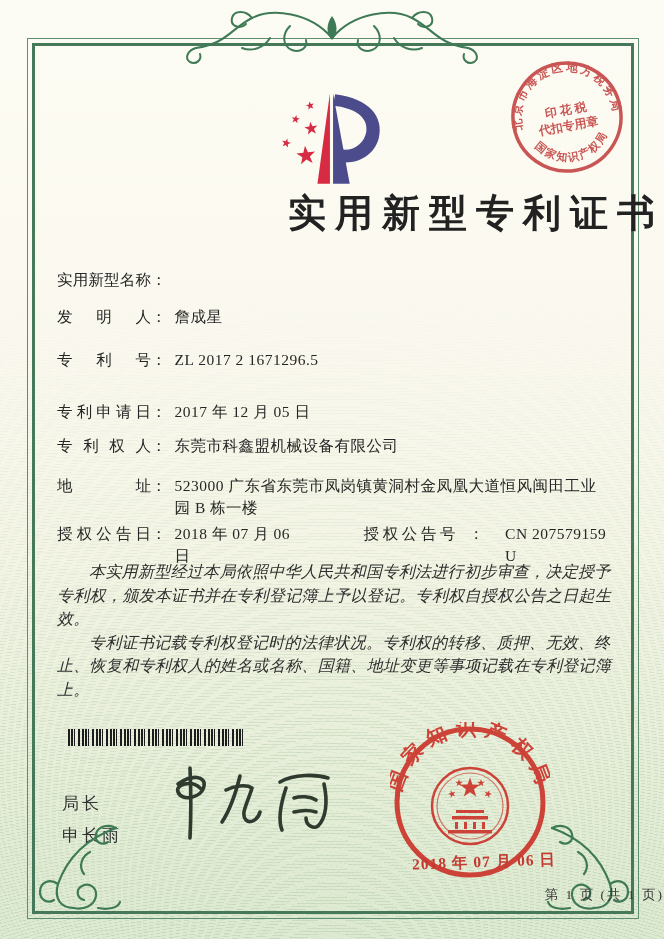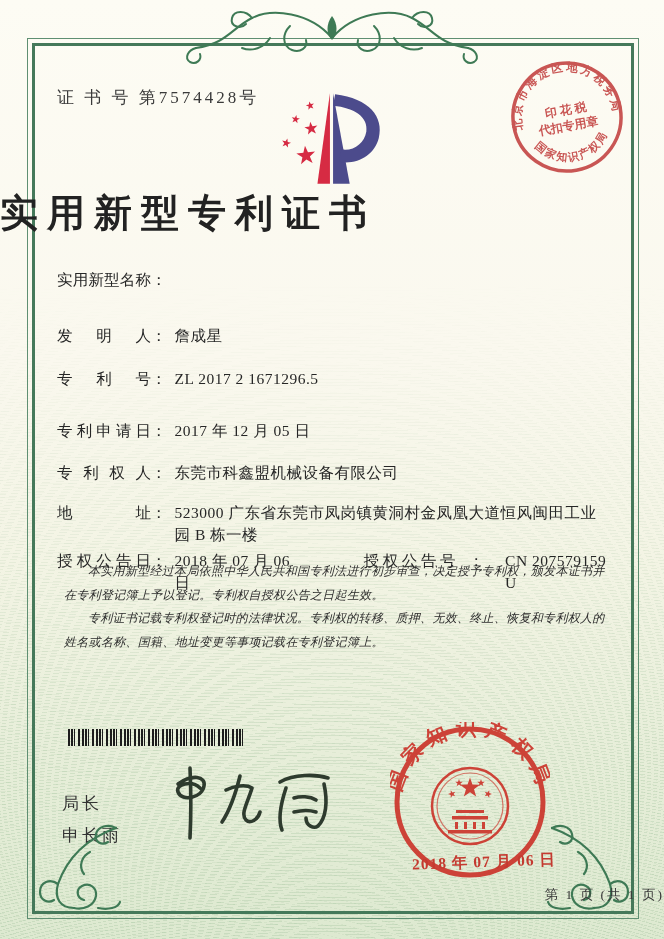--- a/index.html
+++ b/index.html
@@ -14,31 +14,31 @@
       repeating-radial-gradient(ellipse 1300px 520px at 50% 118%, rgba(104,158,108,.17) 0 1.5px, rgba(255,255,255,0) 1.5px 7px),
       repeating-radial-gradient(ellipse 900px 430px at 15% 122%, rgba(104,158,108,.08) 0 1px, rgba(255,255,255,0) 1px 9px);
     -webkit-mask-image:linear-gradient(180deg,transparent 0%,transparent 30%,rgba(0,0,0,.45) 55%,#000 82%);
             mask-image:linear-gradient(180deg,transparent 0%,transparent 30%,rgba(0,0,0,.45) 55%,#000 82%);
   }
   .frame-thin{position:absolute;top:38px;left:27px;right:25px;bottom:20px;border:1px solid #5f8f72;}
   .frame-thick{position:absolute;top:43px;left:32px;right:30px;bottom:25px;border:3px solid #45795a;}
   .cert-no{position:absolute;left:57px;top:86px;font-size:17px;letter-spacing:3px;color:#3a3a3a;}
   .logo{position:absolute;left:268px;top:88px;width:128px;height:104px;}
   .tax-stamp{position:absolute;left:508px;top:58px;width:118px;height:118px;transform:rotate(-10deg);opacity:.88;}
-  .title{position:absolute;left:0;right:0;top:188px;text-align:left;font-size:38px;font-weight:600;letter-spacing:9px;color:#222;}
+  .title{position:absolute;left:0;right:0;top:188px;text-align:right;font-size:38px;font-weight:600;letter-spacing:9px;color:#222;}
   .fields{position:absolute;left:57px;top:269px;width:560px;font-size:15.5px;color:#262626;}
   .frow{display:flex;align-items:flex-start;line-height:22px;}
   .flabel{display:inline-block;width:94px;text-align:justify;text-align-last:justify;flex:0 0 94px;}
   .fcolon{flex:0 0 auto;}
   .fvalue{margin-left:8px;letter-spacing:.5px;}
   .addr-value{max-width:430px;}
-  .m1{margin-bottom:34px}.m2{margin-bottom:21px}.m3{margin-bottom:30px}.m4{margin-bottom:20px}.m5{margin-bottom:18px}.m6{margin-bottom:4px}
+  .m1{margin-bottom:15px}.m2{margin-bottom:21px}.m3{margin-bottom:30px}.m4{margin-bottom:12px}.m5{margin-bottom:18px}.m6{margin-bottom:4px}
   .grant-pair2{margin-left:56px;display:flex;gap:13px;}
   .grant-pair2 .flabel{width:92px;flex-basis:92px;}
-  .body-text{position:absolute;left:64px;right:50px;top:560px;font-size:12px;line-height:23.5px;font-style:italic;color:#2d2d2d;}
+  .body-text{position:absolute;left:57px;right:50px;top:560px;font-size:16px;line-height:23.5px;font-style:italic;color:#2d2d2d;}
   .body-text p{margin:0;text-indent:2em;letter-spacing:.3px;}
   .barcode{position:absolute;left:68px;top:729px;width:176px;height:17px;
     background:repeating-linear-gradient(90deg,#1d1d1d 0 2px,transparent 2px 3px,#1d1d1d 3px 5px,transparent 5px 6px,#1d1d1d 6px 7px,transparent 7px 10px,#1d1d1d 10px 12px,transparent 12px 14px);}
   .signer{position:absolute;left:62px;top:788px;font-size:17px;letter-spacing:3px;color:#333;line-height:32px;}
   .signature{position:absolute;left:148px;top:760px;width:200px;height:92px;}
   .seal{position:absolute;left:390px;top:722px;width:160px;height:160px;opacity:.95;}
   .seal-date{position:absolute;left:396px;top:852px;width:176px;text-align:center;color:#c43a30;font-size:15.5px;font-weight:bold;letter-spacing:1px;transform:rotate(-2deg);}
   .footer{position:absolute;left:0;right:0;top:886px;text-align:right;font-size:13.5px;letter-spacing:2px;color:#3a3a3a;}
   .ornament-top{position:absolute;left:160px;top:4px;width:344px;height:62px;}
   .ornament-bl{position:absolute;left:28px;top:822px;width:96px;height:96px;}
@@ -64,21 +64,20 @@
     <g transform="translate(344,0) scale(-1,1)">
       <path d="M172,34 C150,8 112,4 92,14 C72,24 66,40 36,44"></path>
       <path d="M92,14 C86,6 74,6 72,14 C70,22 80,26 86,20"></path>
       <path d="M36,44 C28,46 24,54 30,58 C36,61 42,56 40,50"></path>
       <path d="M130,22 C122,30 122,42 132,46 C140,49 148,44 146,36"></path>
       <path d="M110,34 C104,44 92,48 82,44"></path>
     </g>
     <path d="M172,12 C166,20 166,30 172,36 C178,30 178,20 172,12 Z" fill="#3e7a55" stroke="none"></path>
   </svg>
 
-  <div class="cert-no">证 书 号 第7574428号</div>
 
   <svg class="logo" viewBox="0 0 120 100">
     <path d="M58,5 L46,92 L58,92 Z" fill="#d62b43"></path>
     <path d="M61,5 L61,92 L77,92 Z" fill="#4c4b8c"></path>
     <path d="M63,6 C96,10 110,28 105,48 C101,64 85,74 67,71 L69,59 C81,61 91,53 93,42 C95,28 82,19 61,17 Z" fill="#4c4b8c"></path>
     <g fill="#d62b43">
       <polygon transform="translate(39,17) scale(0.42) rotate(-12)" points="0,-10 2.35,-3.24 9.51,-3.09 3.8,1.24 5.88,8.09 0,4 -5.88,8.09 -3.8,1.24 -9.51,-3.09 -2.35,-3.24"></polygon>
       <polygon transform="translate(25,30) scale(0.42) rotate(10)" points="0,-10 2.35,-3.24 9.51,-3.09 3.8,1.24 5.88,8.09 0,4 -5.88,8.09 -3.8,1.24 -9.51,-3.09 -2.35,-3.24"></polygon>
       <polygon transform="translate(40,39) scale(0.66) rotate(-8)" points="0,-10 2.35,-3.24 9.51,-3.09 3.8,1.24 5.88,8.09 0,4 -5.88,8.09 -3.8,1.24 -9.51,-3.09 -2.35,-3.24"></polygon>
       <polygon transform="translate(16,53) scale(0.46) rotate(14)" points="0,-10 2.35,-3.24 9.51,-3.09 3.8,1.24 5.88,8.09 0,4 -5.88,8.09 -3.8,1.24 -9.51,-3.09 -2.35,-3.24"></polygon>

